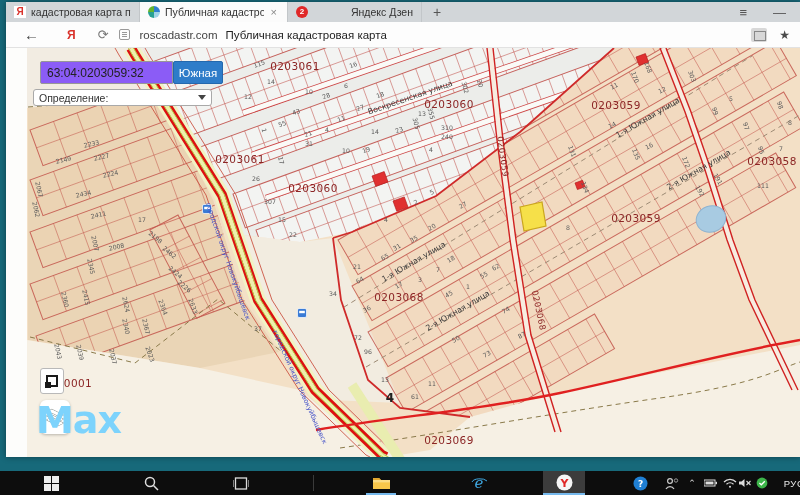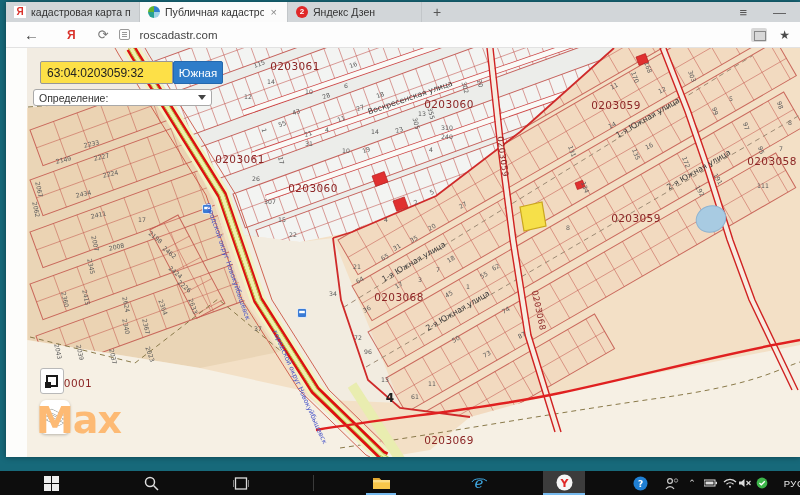--- a/index.html
+++ b/index.html
@@ -29,34 +29,34 @@
   .addrbar .ttl { margin-left:8px; color:#222; }
   .addrbar .right { margin-left:auto; display:flex; align-items:center; gap:12px; padding-right:10px; }
   .shot-ic { width:16px; height:14px; background:#d8d8d8; border-radius:2px; position:relative; }
   .shot-ic::after { content:""; position:absolute; left:3px; top:3px; width:10px; height:8px; border:1px solid #888; }
   .star-ic { color:#4a4a4a; font-size:12px; }
   
   .content { position:absolute; left:0; top:46px; width:100%; height:409px; background:#f3e0c6; }
   .whitestrip { position:absolute; left:0; top:0; width:21px; height:100%; background:#fdfdfb; }
   svg.map { position:absolute; left:21px; top:0; width:773px; height:409px; display:block; }
   .searchwrap { position:absolute; left:34px; top:13px; display:flex; }
-  .searchwrap input { width:133px; height:23px; border:1px solid #979797; font-size:12px; padding:0 6px; color:#222; background:#fde047; border-radius:2px 0 0 2px; }
+  .searchwrap input { width:133px; height:23px; border:1px solid #979797; font-size:12px; padding:0 6px; color:#222; background:#8b5cf6; border-radius:2px 0 0 2px; }
   .findbtn { width:50px; height:23px; background:#2e7cc9; color:#fff; border:1px solid #2468ad; font-size:11.5px; border-radius:2px; }
   .filter { position:absolute; left:27px; top:41px; width:179px; height:17px; background:#fff; border:1px solid #a9a9a9; border-radius:3px; font-size:10.5px; color:#333; display:flex; align-items:center; padding:0 5px; gap:4px; }
   .filter .car { margin-left:auto; width:0; height:0; border-left:4px solid transparent; border-right:4px solid transparent; border-top:5px solid #444; }
   .mapbtn1 { position:absolute; left:34px; top:320px; width:24px; height:26px; background:#fff; border:1px solid #b9b9b9; border-radius:3px; display:flex; align-items:center; justify-content:center; }
   .mapbtn1 .sq { width:12px; height:12px; border:2.5px solid #1a1a1a; position:relative; }
   .mapbtn1 .sq::after { content:""; position:absolute; left:-3px; bottom:-3px; width:6px; height:6px; background:#1a1a1a; }
   .mapbtn2 { position:absolute; left:34px; top:352px; width:30px; height:34px; background:#fff; border:1px solid #cicic1; border-radius:6px; box-shadow:0 1px 3px rgba(0,0,0,.25); display:flex; align-items:center; justify-content:center; }
   .layers { width:18px; height:16px; position:relative; }
   .layers i { position:absolute; left:0; width:18px; height:9px; border:1.5px solid #a7aba8; transform:rotateX(60deg) rotate(45deg); display:block; }
   .layers i:nth-child(1){top:0;} .layers i:nth-child(2){top:4px;} .layers i:nth-child(3){top:8px;}
   
   .wm { position:absolute; left:36px; top:403px; z-index:50; font-weight:800; font-size:38px; line-height:34px; letter-spacing:-1px; font-family:"DejaVu Sans", sans-serif; }
-  .wm .l1 { color:#fdba74; } .wm .l2 { color:#f0abfc;margin-top:48px; }
+  .wm .l1 { color:#7dd3fc; } .wm .l2 { color:#f0abfc;margin-top:48px; }
   
   .taskbar { position:absolute; left:0; top:471px; width:800px; height:24px; background:#0d0d0d; display:flex; align-items:center; z-index:60; }
   .tb-ic { position:absolute; top:0; height:24px; display:flex; align-items:center; justify-content:center; }
   .tb-hl { background:#3c3c3c; border-bottom:2px solid #76b9ed; }
   .tb-sep { position:absolute; left:313px; top:4px; width:1px; height:16px; background:#3a3a3a; }
   .lang { color:#e8e8e8; font-size:9.5px; letter-spacing:.5px;margin-left:10px; }
 </style>
 </head>
 <body>
 
@@ -76,35 +76,36 @@
               <path d="M6 6 L12 6 A6 6 0 0 1 6 12 Z" fill="#9fd3e6"></path>
               <path d="M6 6 L6 12 A6 6 0 0 1 0 6 Z" fill="#27a093"></path>
               <path d="M6 6 L0 6 A6 6 0 0 1 6 0 Z" fill="#63b32e"></path>
             </svg>
         </span>
         <span class="ttl">Публичная кадастровая</span>
         <span class="cl">×</span>
       </div>
       <div class="tab">
         <span class="fav fav-badge">2</span>
-        <span class="ttl" style="text-align:left">Яндекс Дзен</span>
+        <span class="ttl" style="text-align:right">Яндекс Дзен</span>
       </div>
       <div class="newtab">+</div>
       <div class="winctl">
         <span class="menu-ic">≡</span>
         <span class="min-ic">—</span>
       </div>
     </div>
 
     <div class="addrbar">
       <span class="back">←</span>
       <span class="ya">Я</span>
       <span class="rf">⟳</span>
       <span class="site-ic"></span>
       <span class="dom">roscadastr.com</span>
+      <span class="ttl">Публичная кадастровая карта</span>
       <span class="right">
         <span class="shot-ic"></span>
         <span class="star-ic">★</span>
       </span>
     </div>
 
     <div class="content">
       <svg class="map" id="mapsvg" viewBox="27 48 773 409" preserveAspectRatio="none">
           <rect x="27" y="48" width="773" height="409" fill="#f3e0c6"></rect>
           <polygon points="27,48 143,48 162,100 150,96 27,108" fill="#f2ece2"></polygon>

